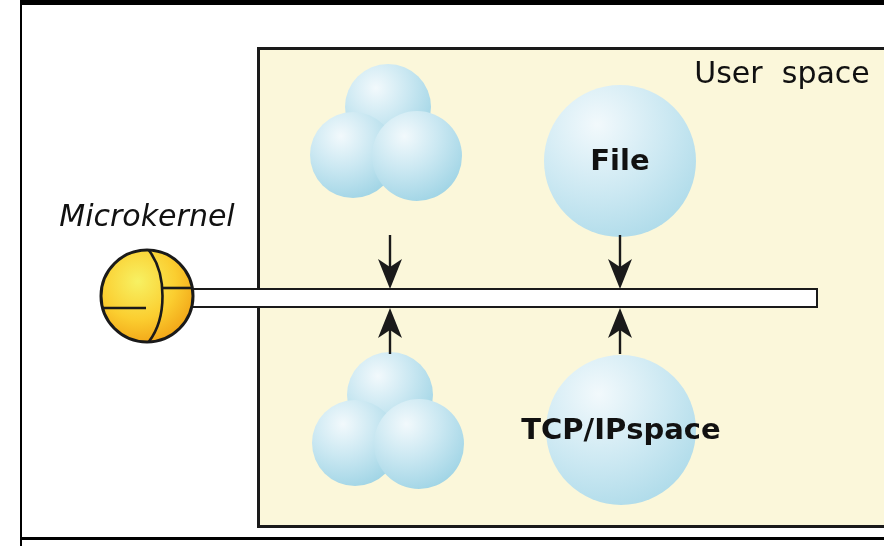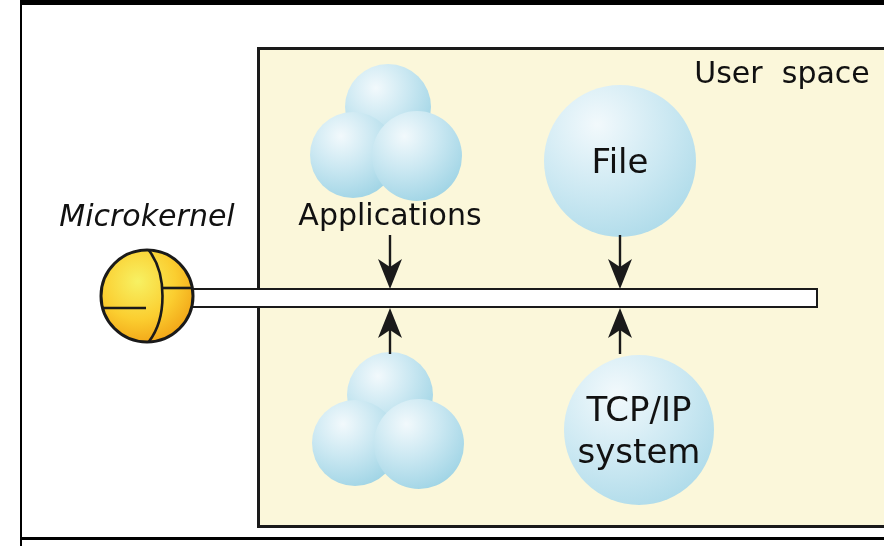--- a/index.html
+++ b/index.html
@@ -46,29 +46,30 @@
   .user-space-label     { left: 657px; top: 56px;  width: 210px; }
   .device-drivers-label { left: 243px; top: 483px; width: 250px; }
 
   .node-circle {
     border-radius: 50%;
     background: radial-gradient(circle at 35% 26%,
         var(--bubble-highlight, #F2F9FC) 0%,
         var(--bubble-mid, #CBE8F2) 48%,
         var(--bubble-edge, #9FD4E5) 100%);
     display: flex;
-    flex-direction: column;
+    flex-direction: row;
     align-items: center;
     justify-content: center;
     text-align: center;
-    font-size: 34px;
+    font-size: 29px;
     line-height: 1.24;
+    font-weight: bold;
   }
   .file-system-node { left: 524px; top: 85px;  width: 152px; height: 152px; }
-  .tcp-node         { left: 544px; top: 355px; width: 150px; height: 150px; }
+  .tcp-node         { left: 526px; top: 355px; width: 150px; height: 150px; }
 
   .arrow line    { stroke: var(--outline, #1a1a1a); stroke-width: 2.4; }
   .arrow polygon { fill: var(--outline, #1a1a1a); }
 
   .stop-bubble-hi  { stop-color: var(--bubble-highlight, #F2F9FC); }
   .stop-bubble-mid { stop-color: var(--bubble-mid, #CBE8F2); }
   .stop-bubble-edge{ stop-color: var(--bubble-edge, #9FD4E5); }
   .stop-kernel-hi  { stop-color: var(--kernel-highlight, #F7F163); }
   .stop-kernel-mid { stop-color: var(--kernel-mid, #FBCE30); }
   .stop-kernel-edge{ stop-color: var(--kernel-edge, #F09D12); }
@@ -109,35 +110,34 @@
     <line class="kernel-line" stroke-width="2.6" x1="66" y1="42" x2="95" y2="42"></line>
     <line class="kernel-line" stroke-width="2.6" x1="5" y1="62" x2="49" y2="62"></line>
   </svg>
   <div class="abs label microkernel-label">Microkernel</div>
 
   <svg class="abs" style="left:283px;top:60px" width="170" height="150" viewBox="0 0 170 150">
     <circle cx="85" cy="47" r="43" fill="url(#bubbleGrad)"></circle>
     <circle cx="50" cy="95" r="43" fill="url(#bubbleGrad)"></circle>
     <circle cx="114" cy="96" r="45" fill="url(#bubbleGrad)"></circle>
   </svg>
-  <div class="abs label applications-label">Applications</div>
 
   <svg class="abs" style="left:285px;top:348px" width="170" height="150" viewBox="0 0 170 150">
     <circle cx="85" cy="47" r="43" fill="url(#bubbleGrad)"></circle>
     <circle cx="50" cy="95" r="43" fill="url(#bubbleGrad)"></circle>
     <circle cx="114" cy="96" r="45" fill="url(#bubbleGrad)"></circle>
   </svg>
 
   <div class="abs node-circle file-system-node">
     <span>File</span>
   </div>
 
   <div class="abs node-circle tcp-node">
     <span>TCP/IP</span>
-    <span>system</span>
+    <span>space</span>
   </div>
 
   <svg class="abs arrow" style="left:355px;top:235px" width="30" height="54" viewBox="0 0 30 54">
     <line x1="15" y1="0" x2="15" y2="34"></line>
     <polygon points="15,54 3,24 15,32 27,24"></polygon>
   </svg>
   <svg class="abs arrow" style="left:585px;top:235px" width="30" height="54" viewBox="0 0 30 54">
     <line x1="15" y1="0" x2="15" y2="34"></line>
     <polygon points="15,54 3,24 15,32 27,24"></polygon>
   </svg>

